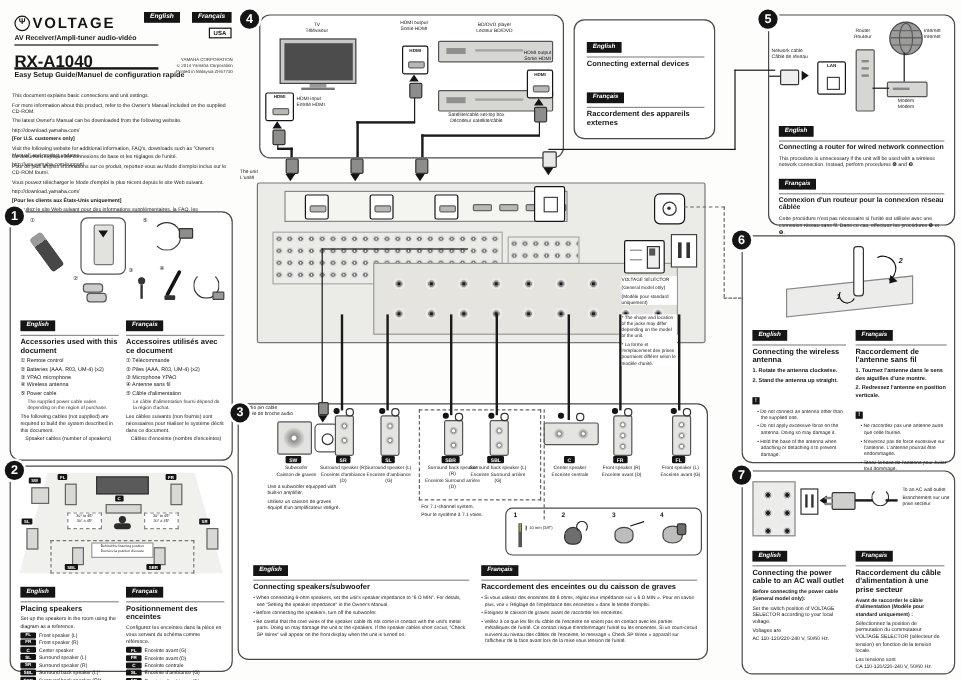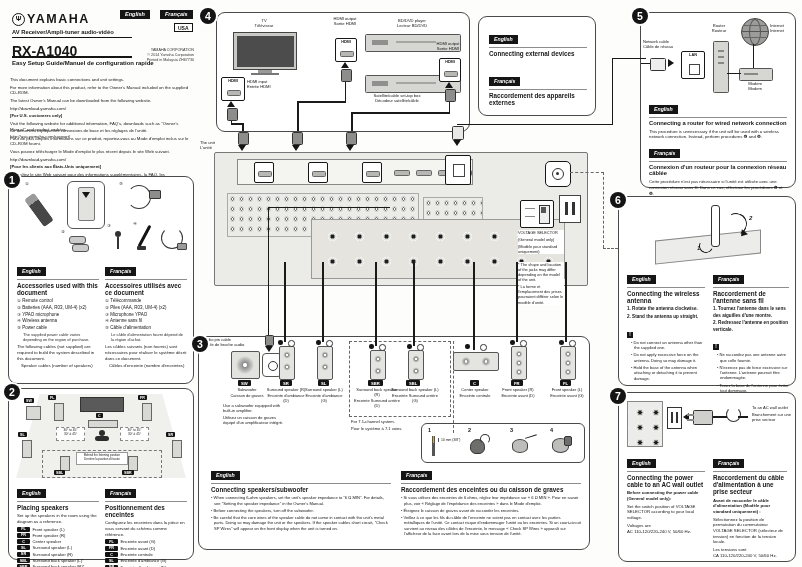--- a/index.html
+++ b/index.html
@@ -47,21 +47,21 @@
   .rca{background-image:radial-gradient(circle,#fff 0 0.8px,#777 0.9px 1.7px,#d5d5d2 1.8px 2.7px,transparent 2.8px);background-size:9px 10px}
   .posts{background-image:radial-gradient(circle,#1c1c1c 0 1.5px,#8a8a8a 1.6px 2.6px,#e2e2df 2.7px 4px,#f4f4f1 4.1px 4.7px,transparent 4.8px);background-size:27px 25px;background-position:7px 4px}
   .warn{display:inline-block;width:6px;height:6px;background:#141414;color:#fff;font-weight:700;font-size:4.6px;line-height:6px;text-align:center;margin:1px 0}
 </style>
 </head>
 <body>
 
 <div class="abs" style="left:8px;top:6px;width:186px;height:66px">
   <div class="abs" style="left:4px;top:6px;display:flex;align-items:center;gap:2px">
     <span style="width:11px;height:11px;border:1.3px solid #141414;border-radius:50%;display:inline-block;text-align:center;font-size:7px;line-height:10px;font-weight:700">Ψ</span>
-    <span style="font-weight:700;font-size:12.5px;letter-spacing:1.5px">YAMAHA</span>
+    <span style="font-weight:700;font-size:12.5px;letter-spacing:1.5px">VOLTAGE</span>
   </div>
   <span class="bdg abs" style="left:112px;top:4px;font-size:5.5px">English</span>
   <span class="bdg abs" style="left:152px;top:4px;font-size:5.5px">Français</span>
   <span class="abs" style="left:166px;top:17px;border:1px solid #141414;font-weight:700;font-size:5px;padding:0.5px 3px">USA</span>
   <div class="abs b" style="left:4px;top:23px;font-size:5.8px">AV Receiver/Ampli-tuner audio-vidéo</div>
   <div class="abs" style="left:4px;top:31px;width:120px;height:1px;background:#141414"></div>
   <div class="abs b" style="left:4px;top:37px;font-size:14px">RX-A1040</div>
   <div class="abs" style="left:4px;top:50px;width:120px;height:2px;background:#141414"></div>
   <div class="abs b" style="left:4px;top:54px;font-size:6px">Easy Setup Guide/Manuel de configuration rapide</div>
   <div class="abs" style="left:104px;top:42px;width:82px;text-align:right;font-size:3.7px;line-height:1.35;color:#333">

